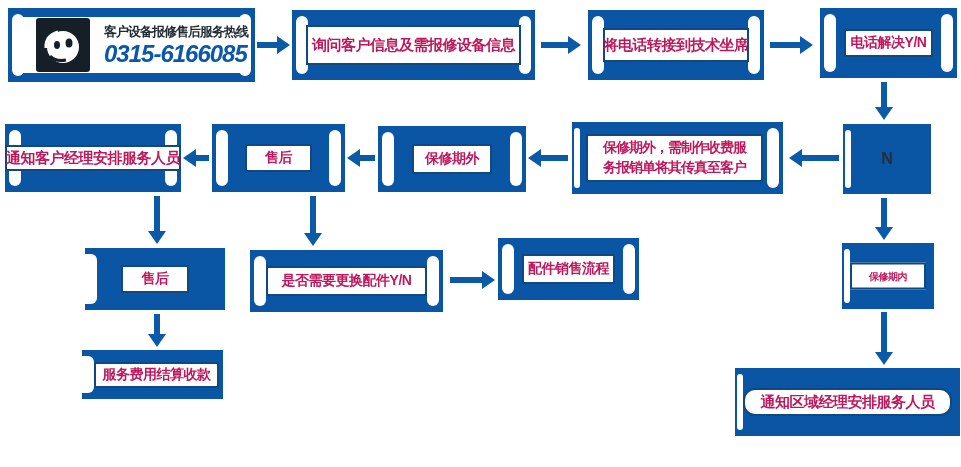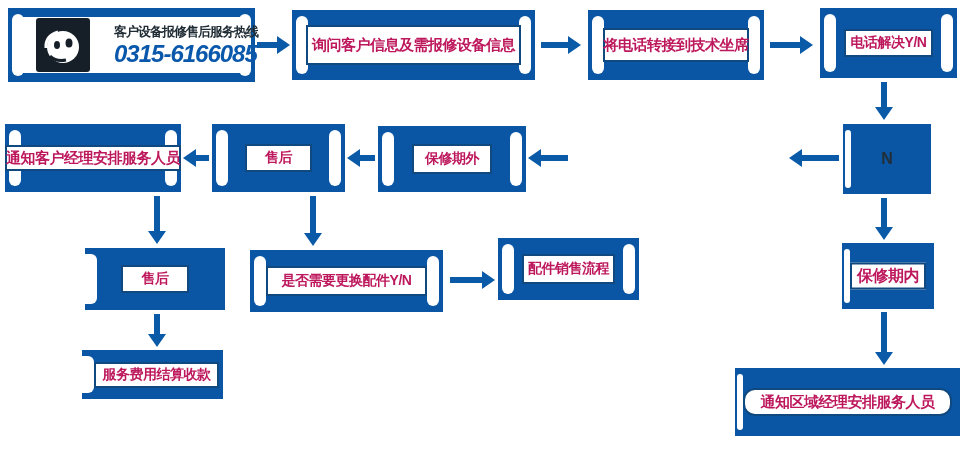--- a/index.html
+++ b/index.html
@@ -23,21 +23,21 @@
   .arrow{position:absolute;display:flex;align-items:center}
   .arrow.h{height:18px}
   .arrow.v{flex-direction:column;width:18px}
   .shaft-h{height:6px;background:var(--arrow,#0a5aa8)}
   .shaft-v{width:6px;background:var(--arrow,#0a5aa8)}
   .head-right{width:0;height:0;border-top:9px solid transparent;border-bottom:9px solid transparent;border-left:13px solid var(--arrow,#0a5aa8)}
   .head-left{width:0;height:0;border-top:9px solid transparent;border-bottom:9px solid transparent;border-right:13px solid var(--arrow,#0a5aa8)}
   .head-down{width:0;height:0;border-left:9px solid transparent;border-right:9px solid transparent;border-top:13px solid var(--arrow,#0a5aa8)}
   
   .hot-inner{position:absolute;left:14px;right:14px;top:9px;bottom:9px;background:#fff;
-        display:flex;align-items:center;gap:24px;padding-left:14px}
+        display:flex;align-items:center;gap:14px;padding-left:14px}
   .agent{width:54px;height:54px;flex:0 0 54px}
   .hot-text{display:flex;flex-direction:column;justify-content:center}
   .hot-title{font-size:13px;font-weight:bold;color:#1f2b33;letter-spacing:-1px;white-space:nowrap}
   .hot-phone{font-size:24px;font-weight:800;font-style:italic;color:#0a58ab;letter-spacing:-1px;line-height:1.05;white-space:nowrap}
 </style>
 </head>
 <body>
 
 <div id="stage">
 
@@ -73,20 +73,28 @@
     </div>
     <div class="node" style="left: 820px; top: 8px; width: 137px; height: 70px;">
       <div class="pill pl"></div>
       <div class="pill pr"></div>
       <div class="band" style="left: 24px; right: 24px; height: 28px; font-size: 14px;">电话解决Y/N</div>
     </div>
     <div class="node" style="left: 843px; top: 124px; width: 88px; height: 70px;">
       <div class="pill tl"></div>
       <div class="solid-label" style="font-size: 16px;">N</div>
     </div>
+    <div class="node" style="left: 572px; top: 122px; width: 211px; height: 72px;">
+      <div class="pill tl"></div>
+      <div class="pill pr"></div>
+      <div class="band multi" style="left: 14px; right: 20px; height: 48px; font-size: 14px;">
+        <div>保修期外，需制作收费服</div>
+        <div>务报销单将其传真至客户</div>
+      </div>
+    </div>
     <div class="node" style="left: 378px; top: 126px; width: 148px; height: 66px;">
       <div class="pill pl"></div>
       <div class="pill pr"></div>
       <div class="band" style="left: 34px; right: 34px; height: 30px; font-size: 14px;">保修期外</div>
     </div>
     <div class="node" style="left: 212px; top: 124px; width: 133px; height: 68px;">
       <div class="pill pl"></div>
       <div class="pill pr"></div>
       <div class="band" style="left: 33px; right: 33px; height: 28px; font-size: 14px;">售后</div>
     </div>
@@ -108,21 +116,21 @@
       <div class="pill pl"></div>
       <div class="pill pr"></div>
       <div class="band" style="left: 24px; right: 24px; height: 30px; font-size: 14px;">配件销售流程</div>
     </div>
     <div class="node" style="left: 82px; top: 350px; width: 141px; height: 49px;">
       <div class="pill el"></div>
       <div class="band" style="left: 12px; right: 4px; height: 26px; font-size: 14px;">服务费用结算收款</div>
     </div>
     <div class="node" style="left: 842px; top: 243px; width: 92px; height: 66px;">
       <div class="pill tl"></div>
-      <div class="band" style="left: 8px; right: 8px; height: 27px; font-size: 16px;">保修期内</div>
+      <div class="band" style="left: 8px; right: 8px; height: 27px; font-size: 10px;">保修期内</div>
     </div>
     <div class="node" style="left: 735px; top: 368px; width: 225px; height: 68px;">
       <div class="pill tl"></div>
       <div class="band" style="left: 8px; right: 8px; height: 28px; font-size: 15px; border-radius: 12px;">通知区域经理安排服务人员</div>
     </div>
     <div class="arrow h" style="left: 257px; top: 36px; width: 33px;">
       <div class="shaft-h" style="width: 20px;"></div>
       <div class="head-right"></div>
     </div>
     <div class="arrow h" style="left: 541px; top: 36px; width: 40px;">

